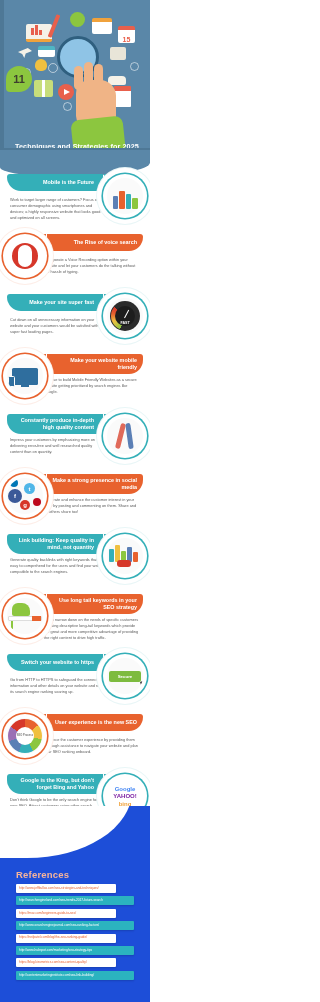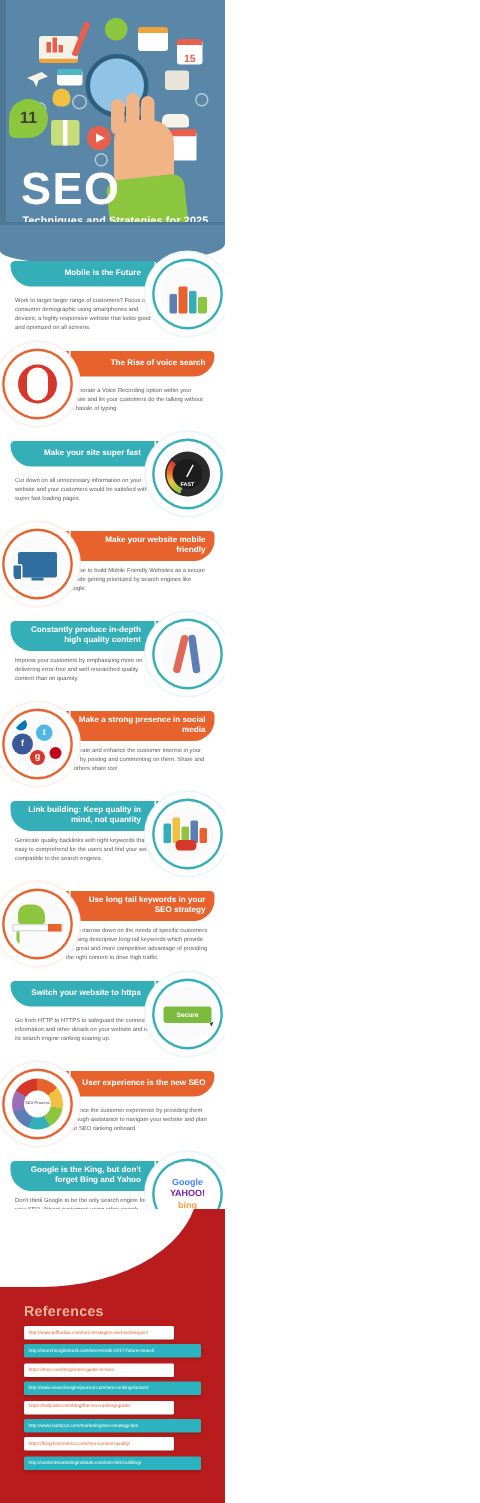--- a/index.html
+++ b/index.html
@@ -191,21 +191,21 @@
 
   .engines { width:38px; height:30px; display:flex; flex-direction:column; gap:1.5px; align-items:center; justify-content:center; }
   .engines span { font-size:6px; font-weight:bold; line-height:1; }
   .e-goog { color:#4285f4; }
   .e-yah  { color:#7b1fa2; font-size:5.4px; }
   .e-bing { color:#f0a23c; font-size:5.6px; }
 
   
   .refs-wrap {
     position:absolute; left:0; top:806px; width:150px; height:196px;
-    background:#b91c1c; overflow:hidden;
+    background:#1d4ed8; overflow:hidden;
   }
   .refs-curve {
     position:absolute; left:-18px; top:-44px; width:150px; height:96px;
     background:#ffffff; border-radius:0 0 70% 0;
   }
   .refs-title {
     position:absolute; left:16px; top:63px; color:#f6b49a;
     font-size:9.5px; font-weight:bold; letter-spacing:.2px;
   }
   .ref-list { position:absolute; left:16px; top:78px; width:118px; }
@@ -256,21 +256,20 @@
       <div class="finger" style="left:2px;top:4px;width:9px;height:24px;"></div>
       <div class="finger" style="left:12px;top:0px;width:9px;height:28px;"></div>
       <div class="finger" style="left:22px;top:2px;width:9px;height:26px;"></div>
       <div class="palm"></div>
       <div class="sleeve"></div>
     </div>
 
     <div class="badge11">11</div>
   </div>
 
-  <div class="seo-title">SEO</div>
   <div class="seo-sub">Techniques and Strategies for 2025</div>
 </div>
 <div class="hero-wave2"></div>
 <div class="hero-wave"></div>
 
 <div class="steps">
 
   <div class="step L">
     <div class="bubble">
       <span class="btxt">Mobile is the Future</span>

